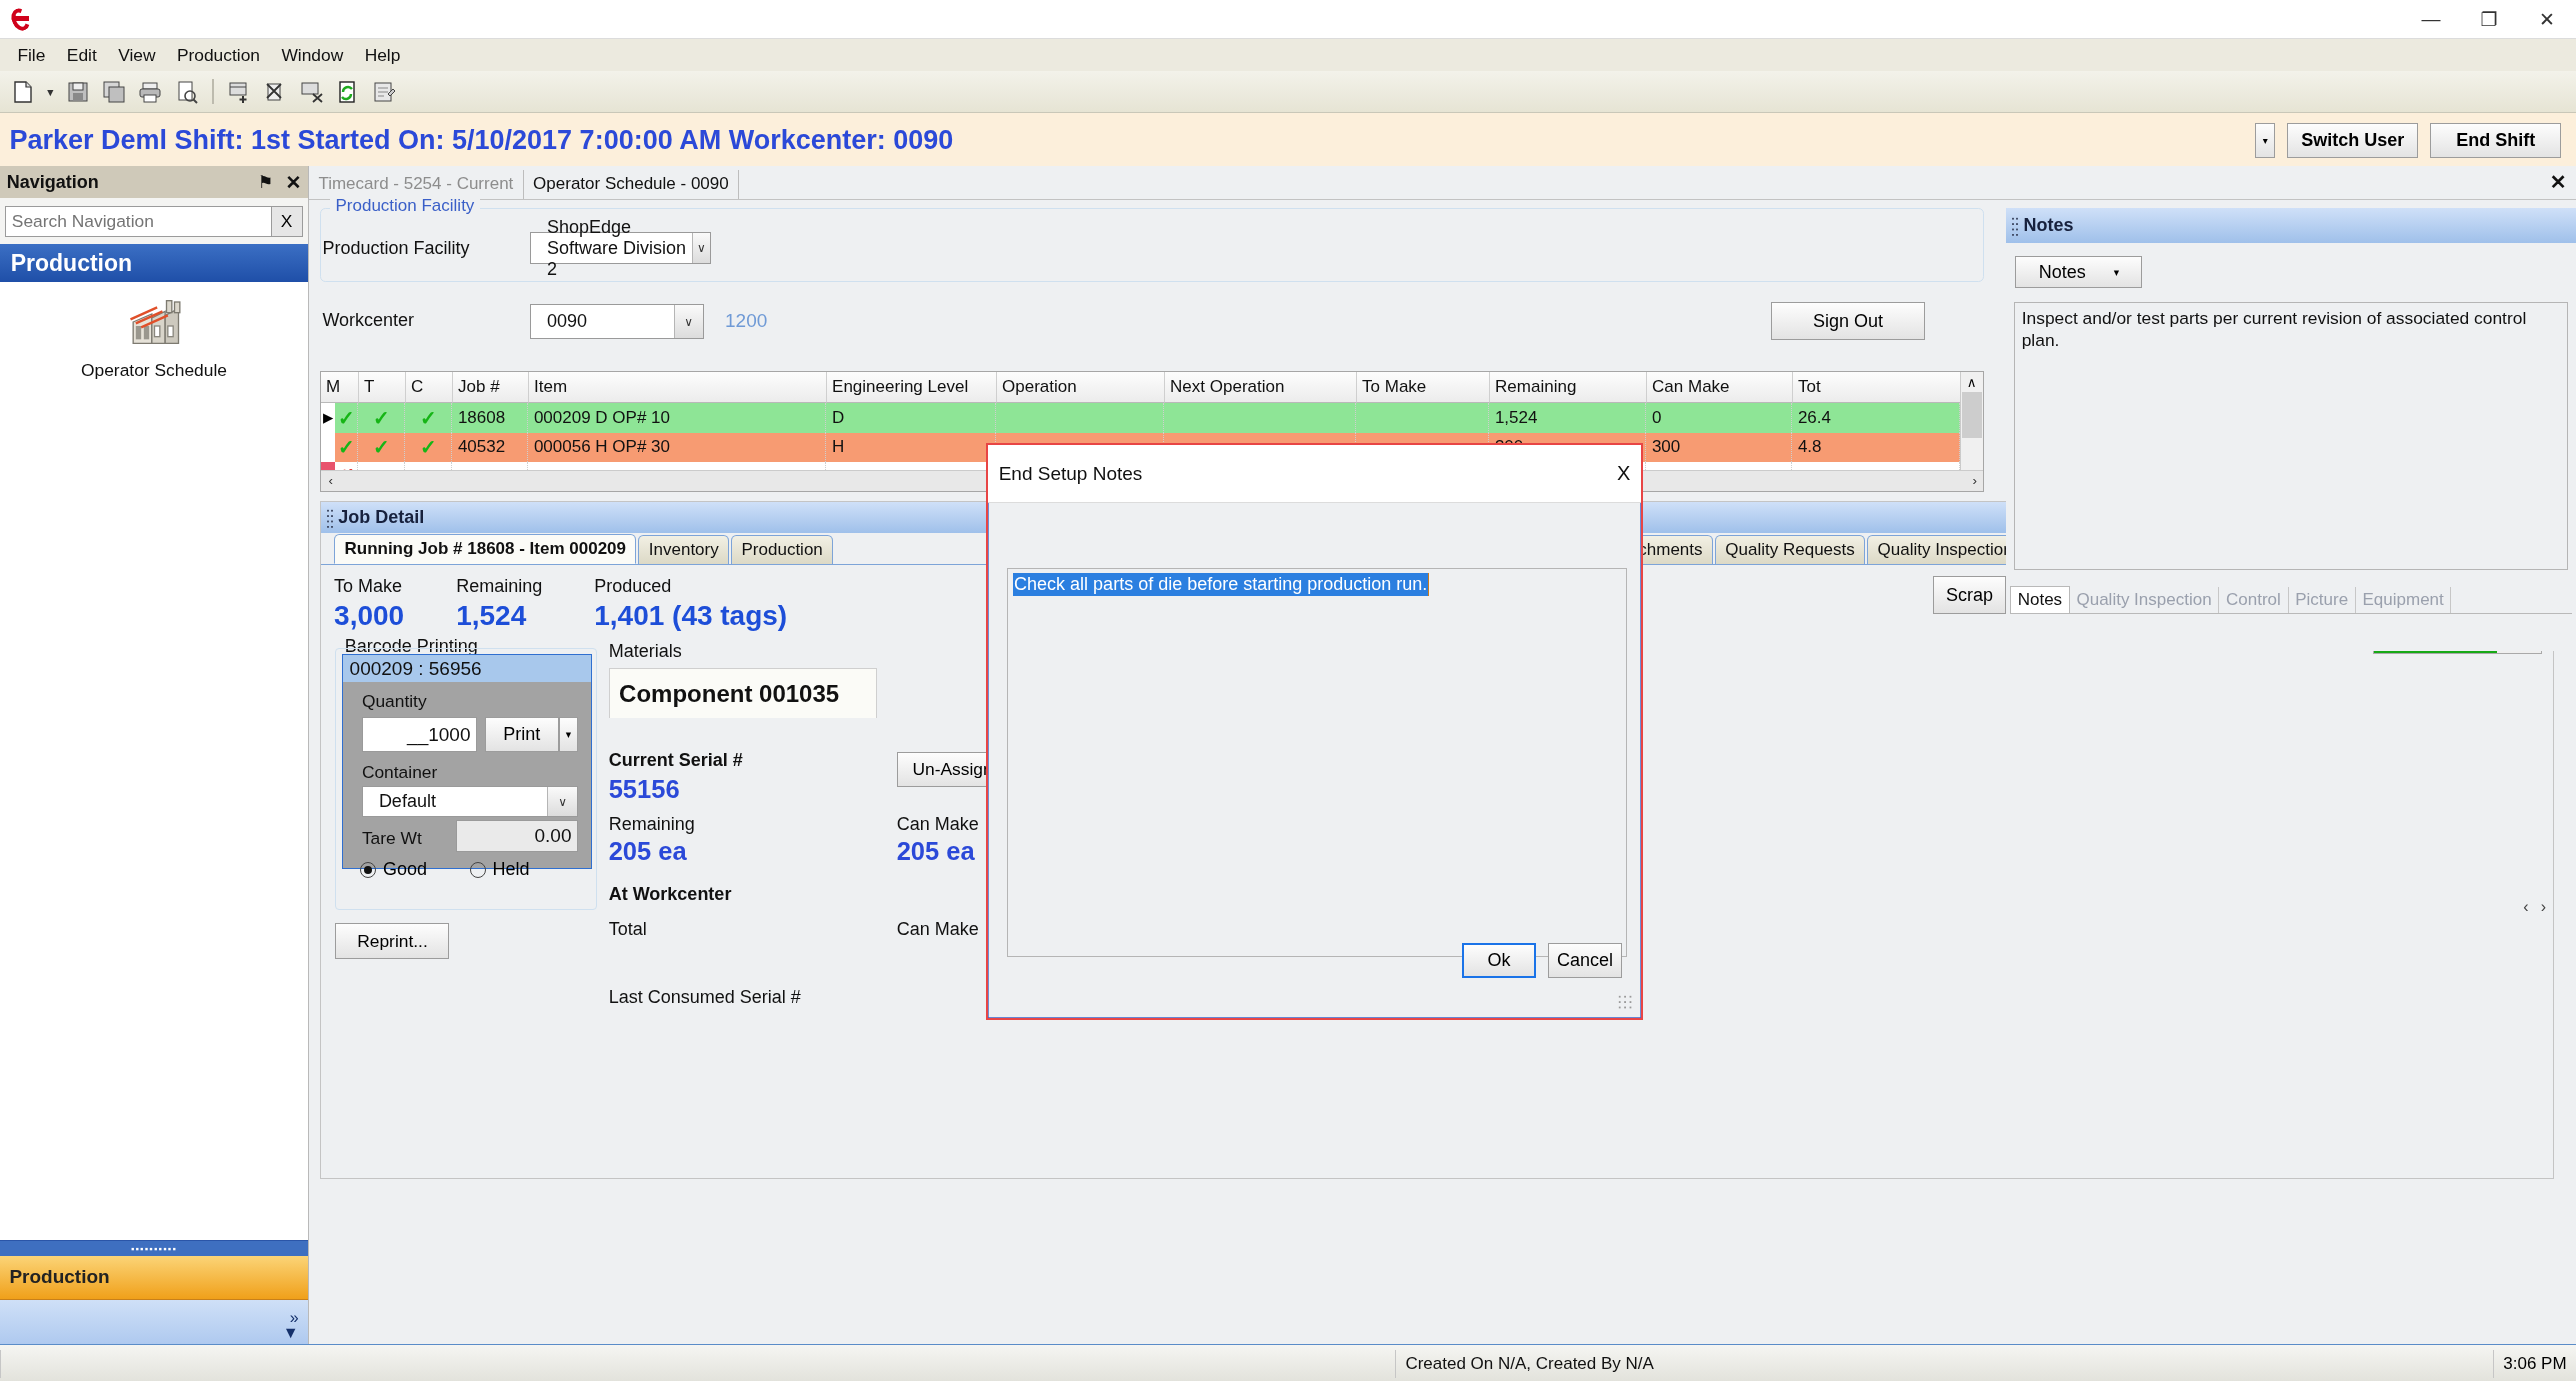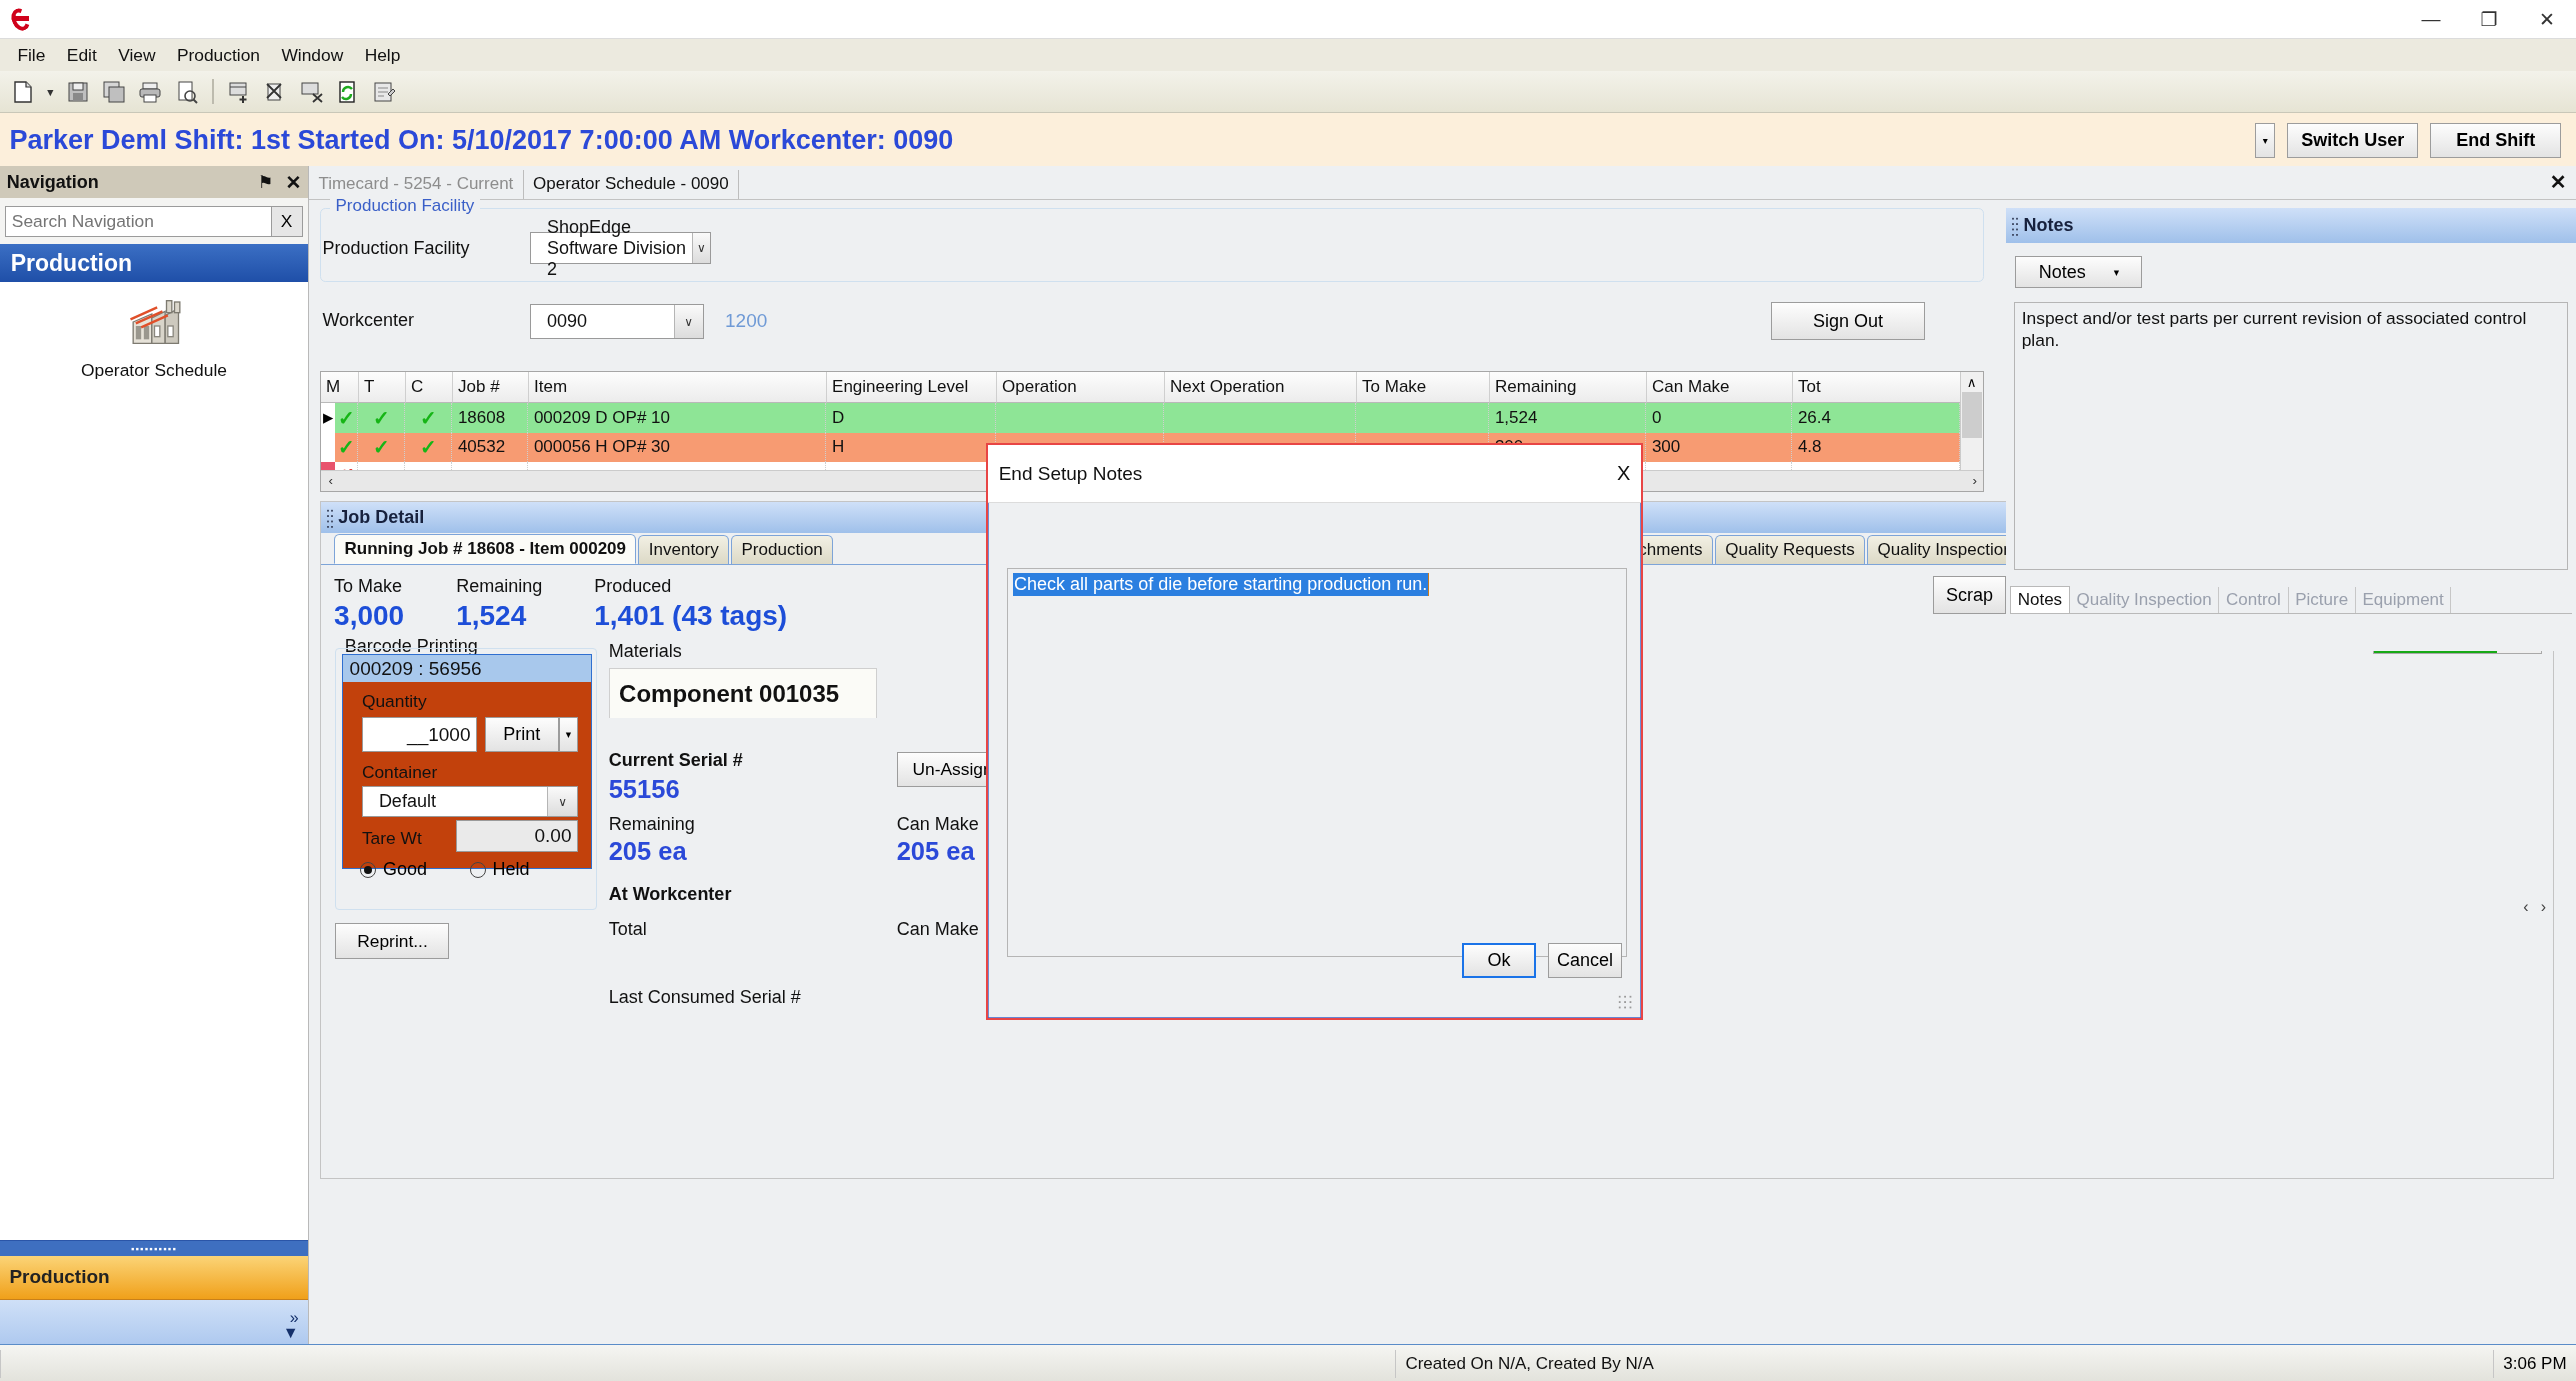--- a/index.html
+++ b/index.html
@@ -228,21 +228,21 @@
   .progwrap{ position:absolute; right:10.7px; top:125px; width:169px; height:27px;
     background:#efefef; border:0.7px solid #a9a9a9; display:flex;align-items:center; }
   .progbar{ height:100%; background:#16a916; }
   .progtxt{ position:absolute; right:47px; font-size:17px; color:#111; }
 
   .bcgroup{ position:absolute; left:14.8px; top:146px; width:262px; height:262px;
     border:0.7px solid #cfe0ef; border-radius:4px;}
   .bclegend{ position:absolute; left:6.7px; top:-13.4px; background:#eef0f2; padding:0 4px;
     font-size:18px; color:#111;}
   .bcinner{ position:absolute; left:5.4px; top:5.4px; width:250px; height:215px;
-    border:1.3px solid #2f6fd0; background:#c2410c;}
+    border:1.3px solid #2f6fd0; background:#a3a3a3;}
   .bctitle{ height:27px; background:#a8c8ec; display:flex;align-items:center;padding-left:6.7px;
     font-size:19px; color:#111;}
   .fld-lbl{ position:absolute; font-size:17.4px; color:#111;}
   .txtin{ position:absolute; border:0.7px solid #9a9a9a; background:#fff; font-size:19px;
     display:flex;align-items:center;justify-content:flex-end; padding-right:5.4px; color:#111;}
   .txtin.ro{ background:#eaeaea; }
   .radio{ position:absolute; display:flex; align-items:center; gap:6.7px; font-size:18px;}
   .rdot{ width:16px;height:16px;border:1.3px solid #444;border-radius:50%;
     display:flex;align-items:center;justify-content:center;}
   .rdot i{ width:8px;height:8px;background:#111;border-radius:50%; display:block;}

